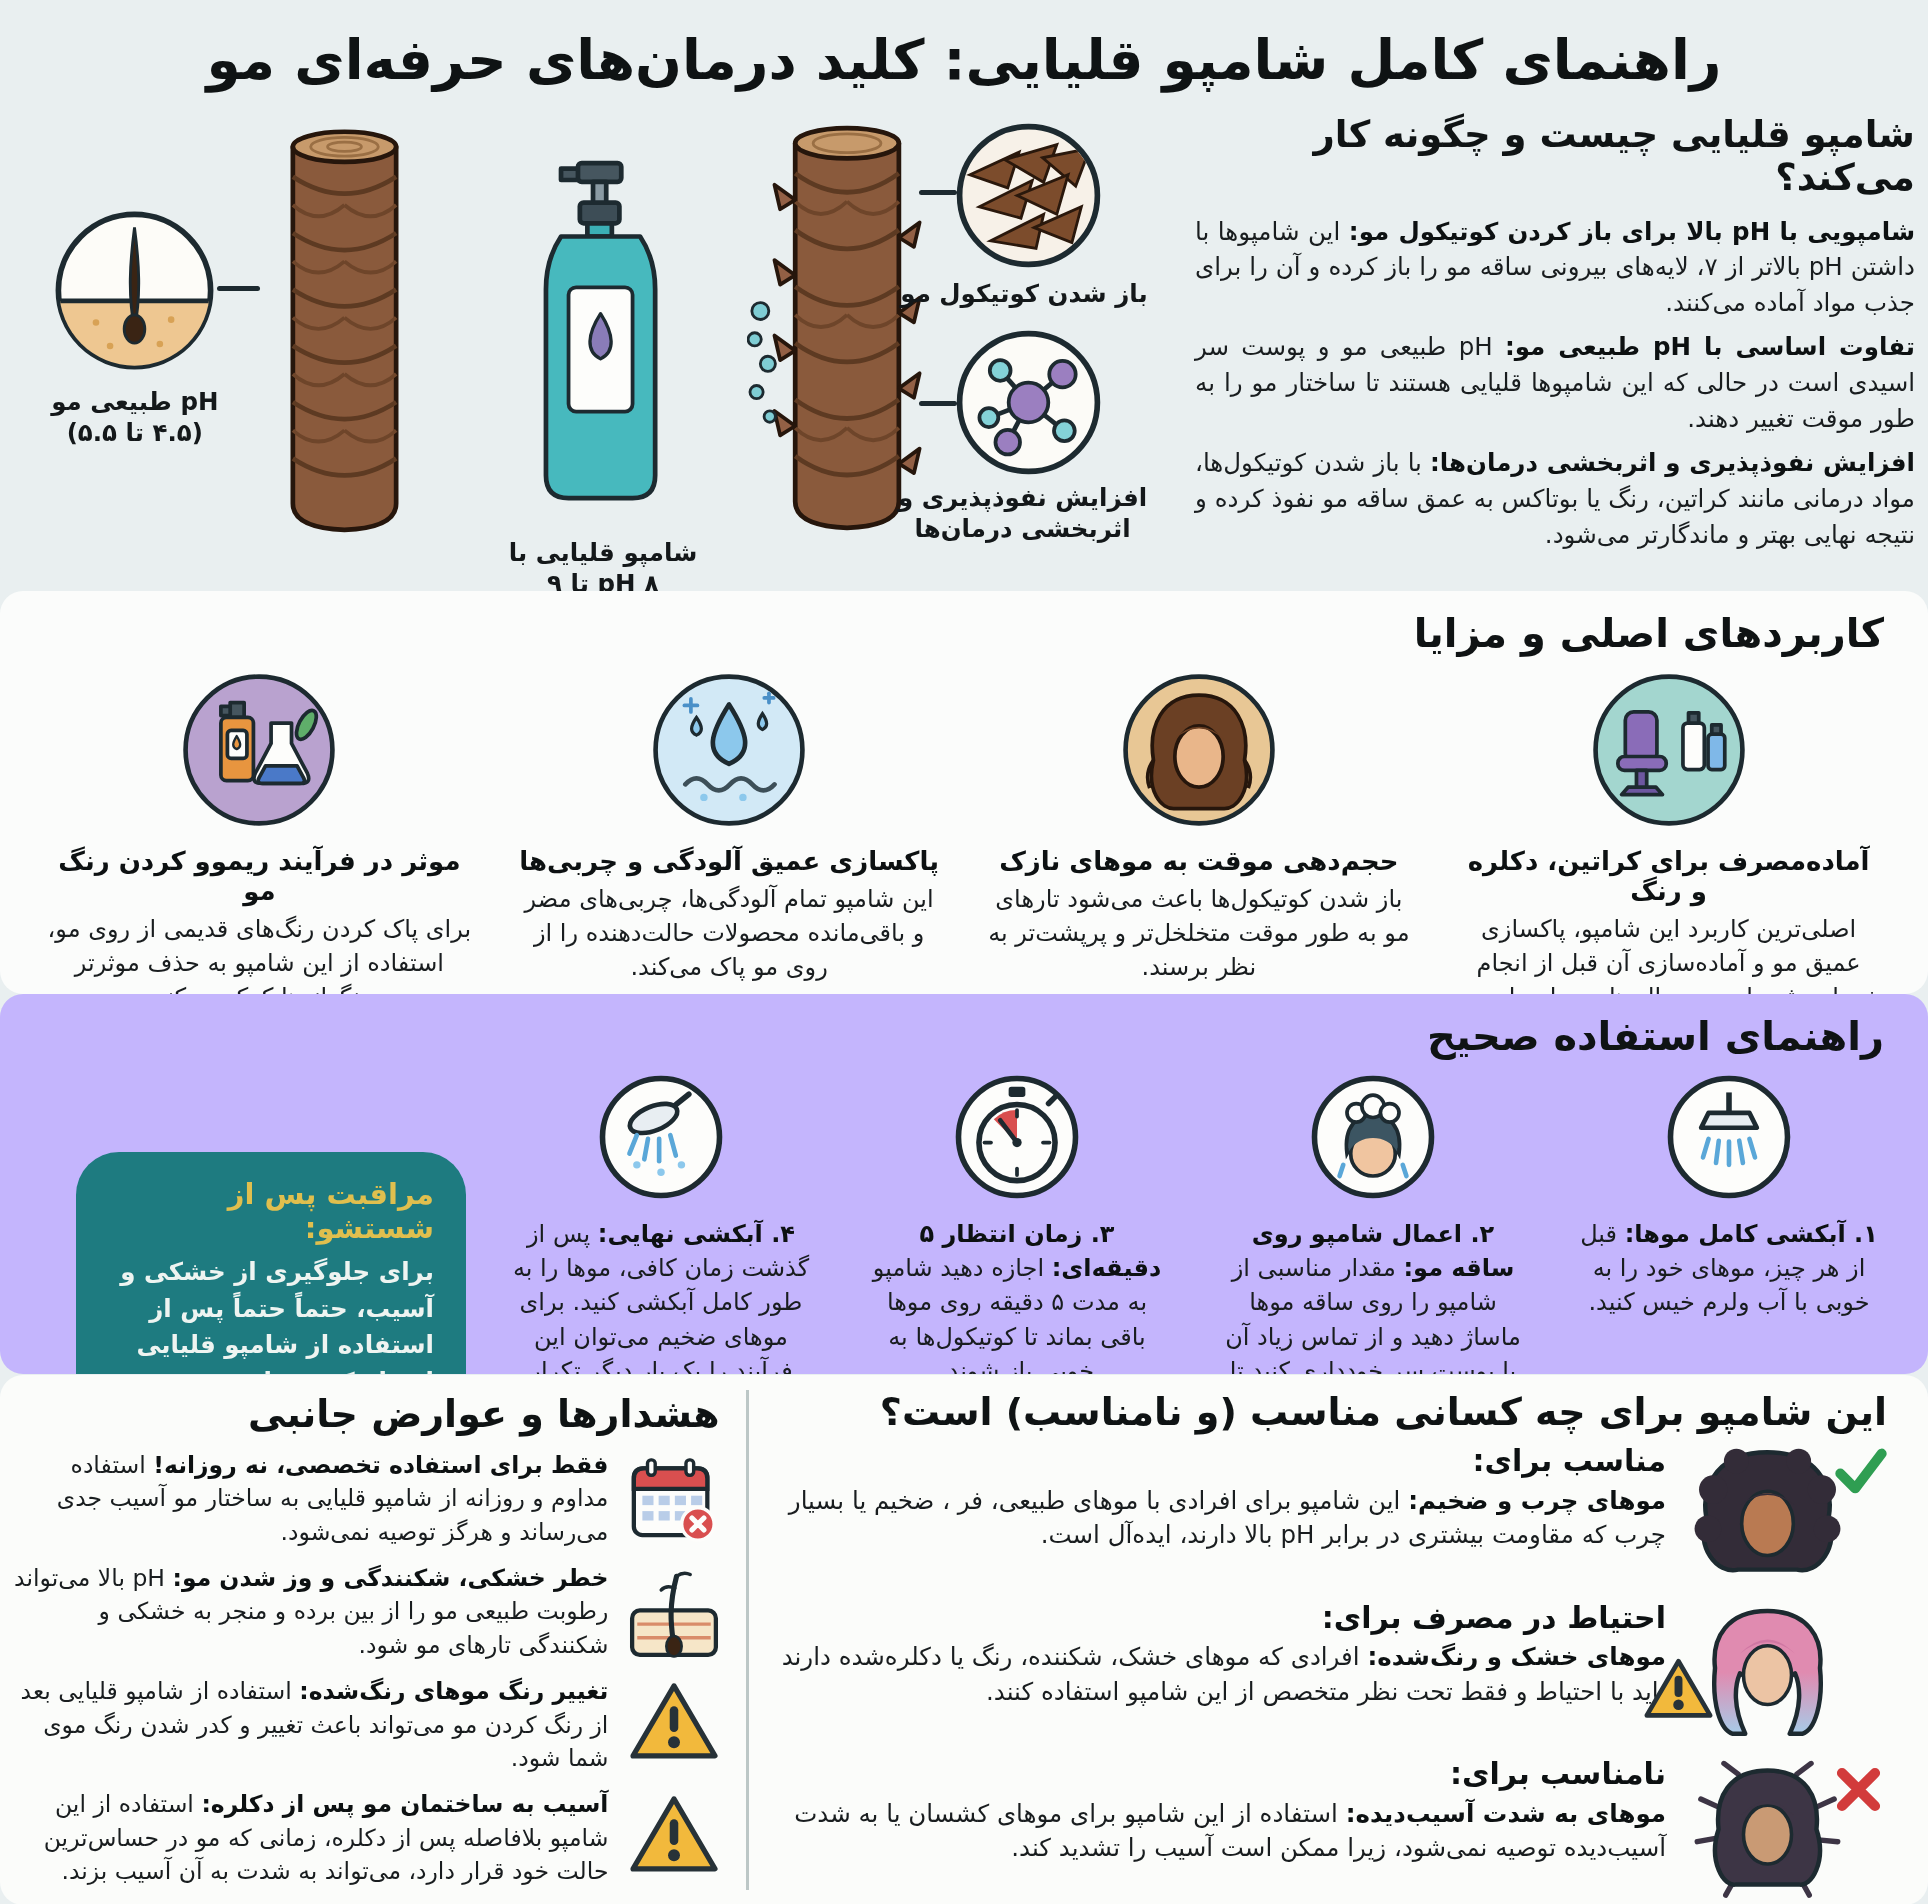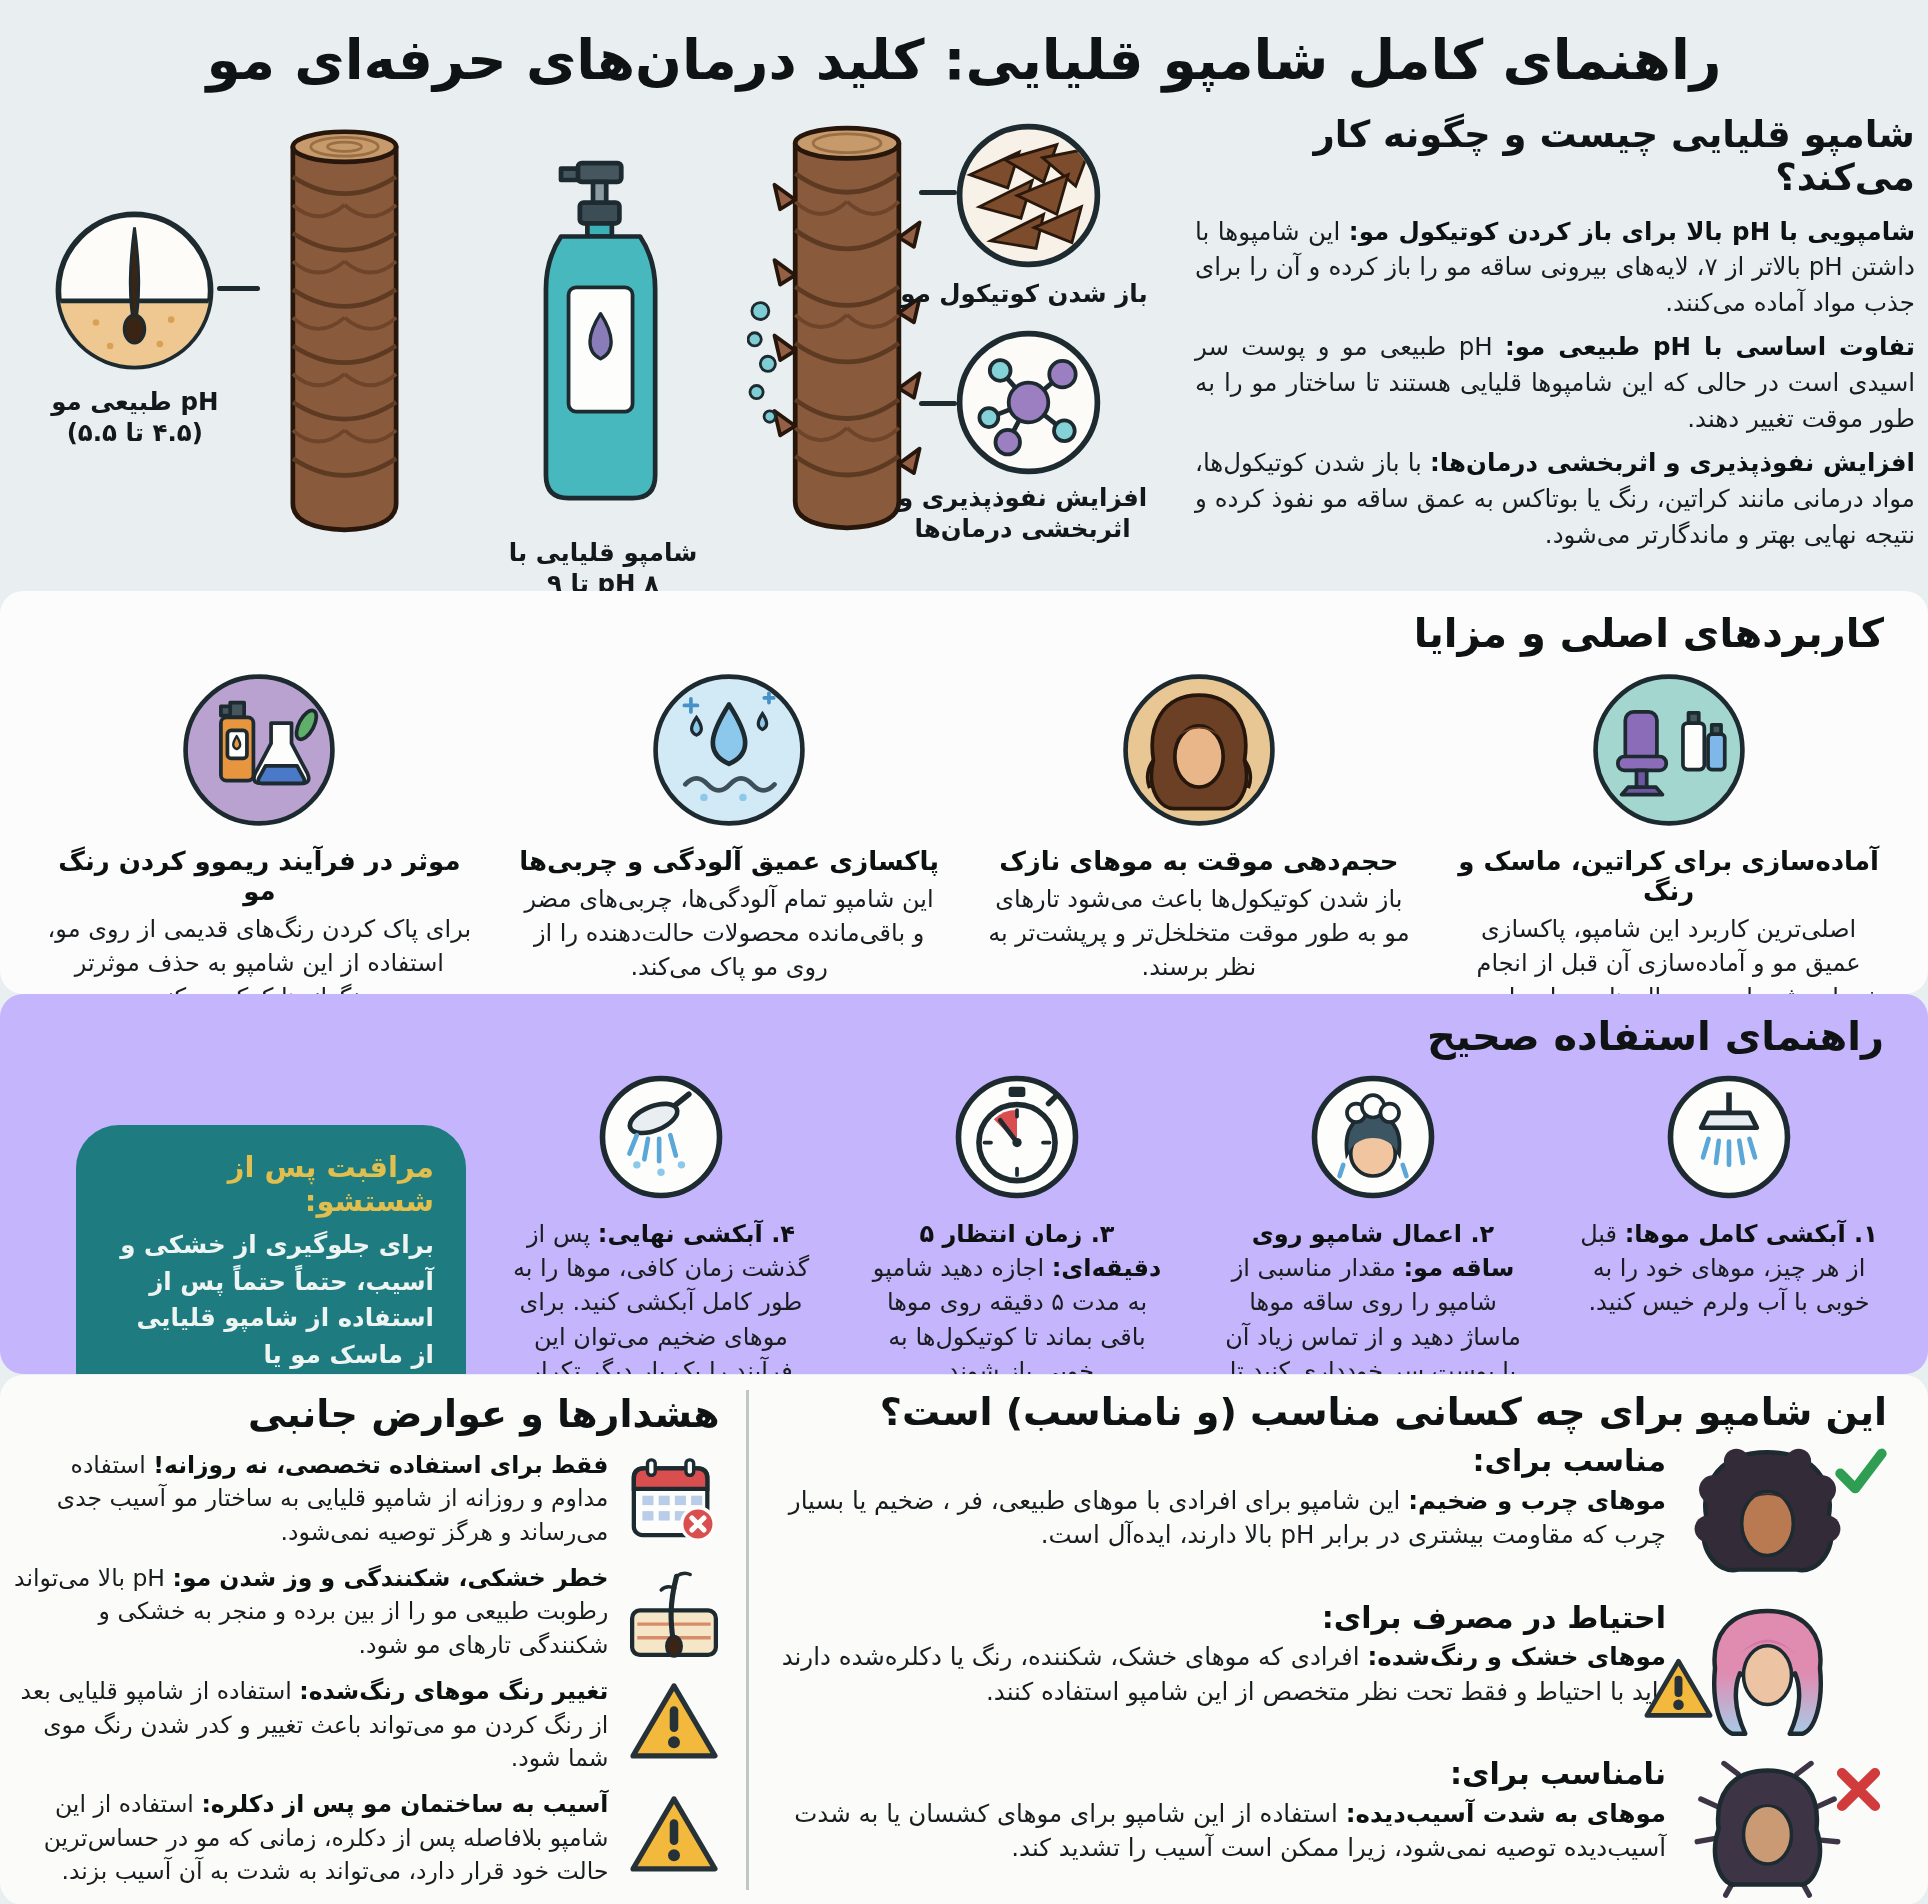--- a/index.html
+++ b/index.html
@@ -28,21 +28,21 @@
   .benefit{width:25%;text-align:center;padding:0 22.6px;box-sizing:border-box;}
   .benefit .bicon{width:158px;height:158px;margin:0 auto;}
   .benefit h3{font-size:26px;margin:13px 0 5.6px;color:#0d1112;}
   .benefit p{font-size:24px;line-height:1.42;margin:0;}
 
   .usage{display:flex;padding:13px 21px 0;align-items:flex-start;}
   .step{width:356px;text-align:center;padding:0 24.5px;box-sizing:border-box;}
   .step .uicon{width:130px;height:130px;margin:0 auto;}
   .step p{font-size:24px;line-height:1.42;margin:11.3px 0 0;}
   .step b{color:#0d1112;}
-  .aftercare{flex:1;margin:53px 17px 0 55px;background:#1e7b80;border-radius:43px;
+  .aftercare{flex:1;margin:80px 17px 0 55px;background:#1e7b80;border-radius:43px;
              padding:24.5px 32px 28px;box-sizing:border-box;color:#eef4f1;}
   .aftercare h4{font-size:29px;margin:0 0 9.4px;color:#e0bf4e;}
   .aftercare p{font-size:24.5px;line-height:1.5;margin:0;font-weight:bold;}
 
   .divider{position:absolute;top:15px;bottom:15px;left:746px;width:2.8px;background:#bcc7c6;}
   .warn-col{position:absolute;top:0;left:0;width:744px;height:100%;}
   .warn-col .sec-head{padding:17px 24.5px 0 0;font-size:38px;}
   .warn-item{display:flex;align-items:flex-start;padding:13px 22.6px 0 11.3px;}
   .warn-icon{flex:none;width:94px;margin-left:19px;margin-top:3.8px;}
   .warn-text p{font-size:23.5px;line-height:1.42;margin:0;text-align:right;}
@@ -242,21 +242,21 @@
             <rect x="38" y="44" width="34" height="54" rx="9" fill="#8a6cb8"></rect>
             <rect x="30" y="92" width="52" height="15" rx="7" fill="#8a6cb8"></rect>
             <rect x="50" y="107" width="11" height="20" fill="#6d57a0"></rect>
             <path d="M34 133 h44 l-7 -8 h-30 z" fill="#6d57a0"></path>
             <rect x="100" y="56" width="23" height="50" rx="5" fill="#fdfdfb"></rect>
             <rect x="106" y="45" width="11" height="11" fill="#46565f"></rect>
             <rect x="127" y="68" width="18" height="38" rx="4" fill="#7fb8e8"></rect>
             <rect x="131" y="58" width="10" height="10" fill="#46565f"></rect>
           </g>
         </svg>
-        <h3>آماده‌سازی برای کراتین، ماسک و رنگ</h3>
+        <h3>آماده‌مصرف برای کراتین، دکلره و رنگ</h3>
         <p>اصلی‌ترین کاربرد این شامپو، پاکسازی عمیق مو و آماده‌سازی آن قبل از انجام خدمات شیمیایی در سالن‌های زیبایی است.</p>
       </div>
 
       <div class="benefit">
         <svg class="bicon" viewBox="0 0 170 170">
           <defs>
               <clipPath id="wc">
                 <circle cx="85" cy="85" r="76"></circle>
               </clipPath>
             </defs>

